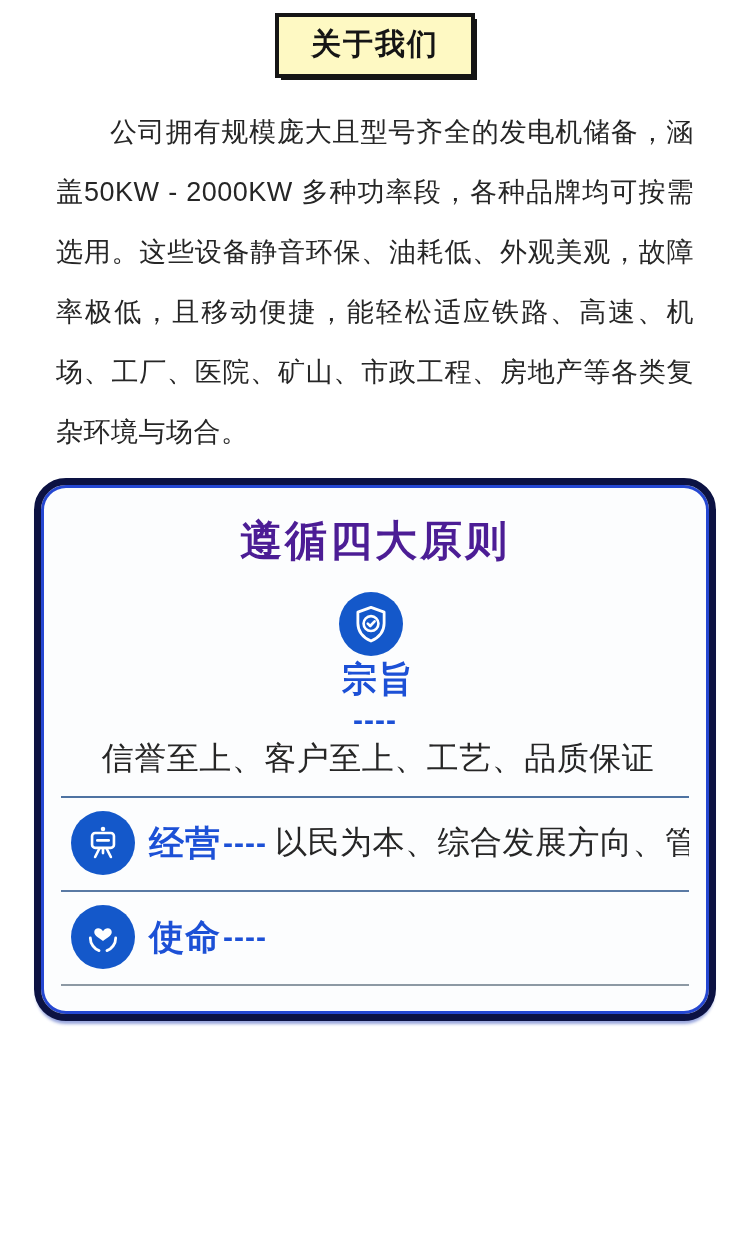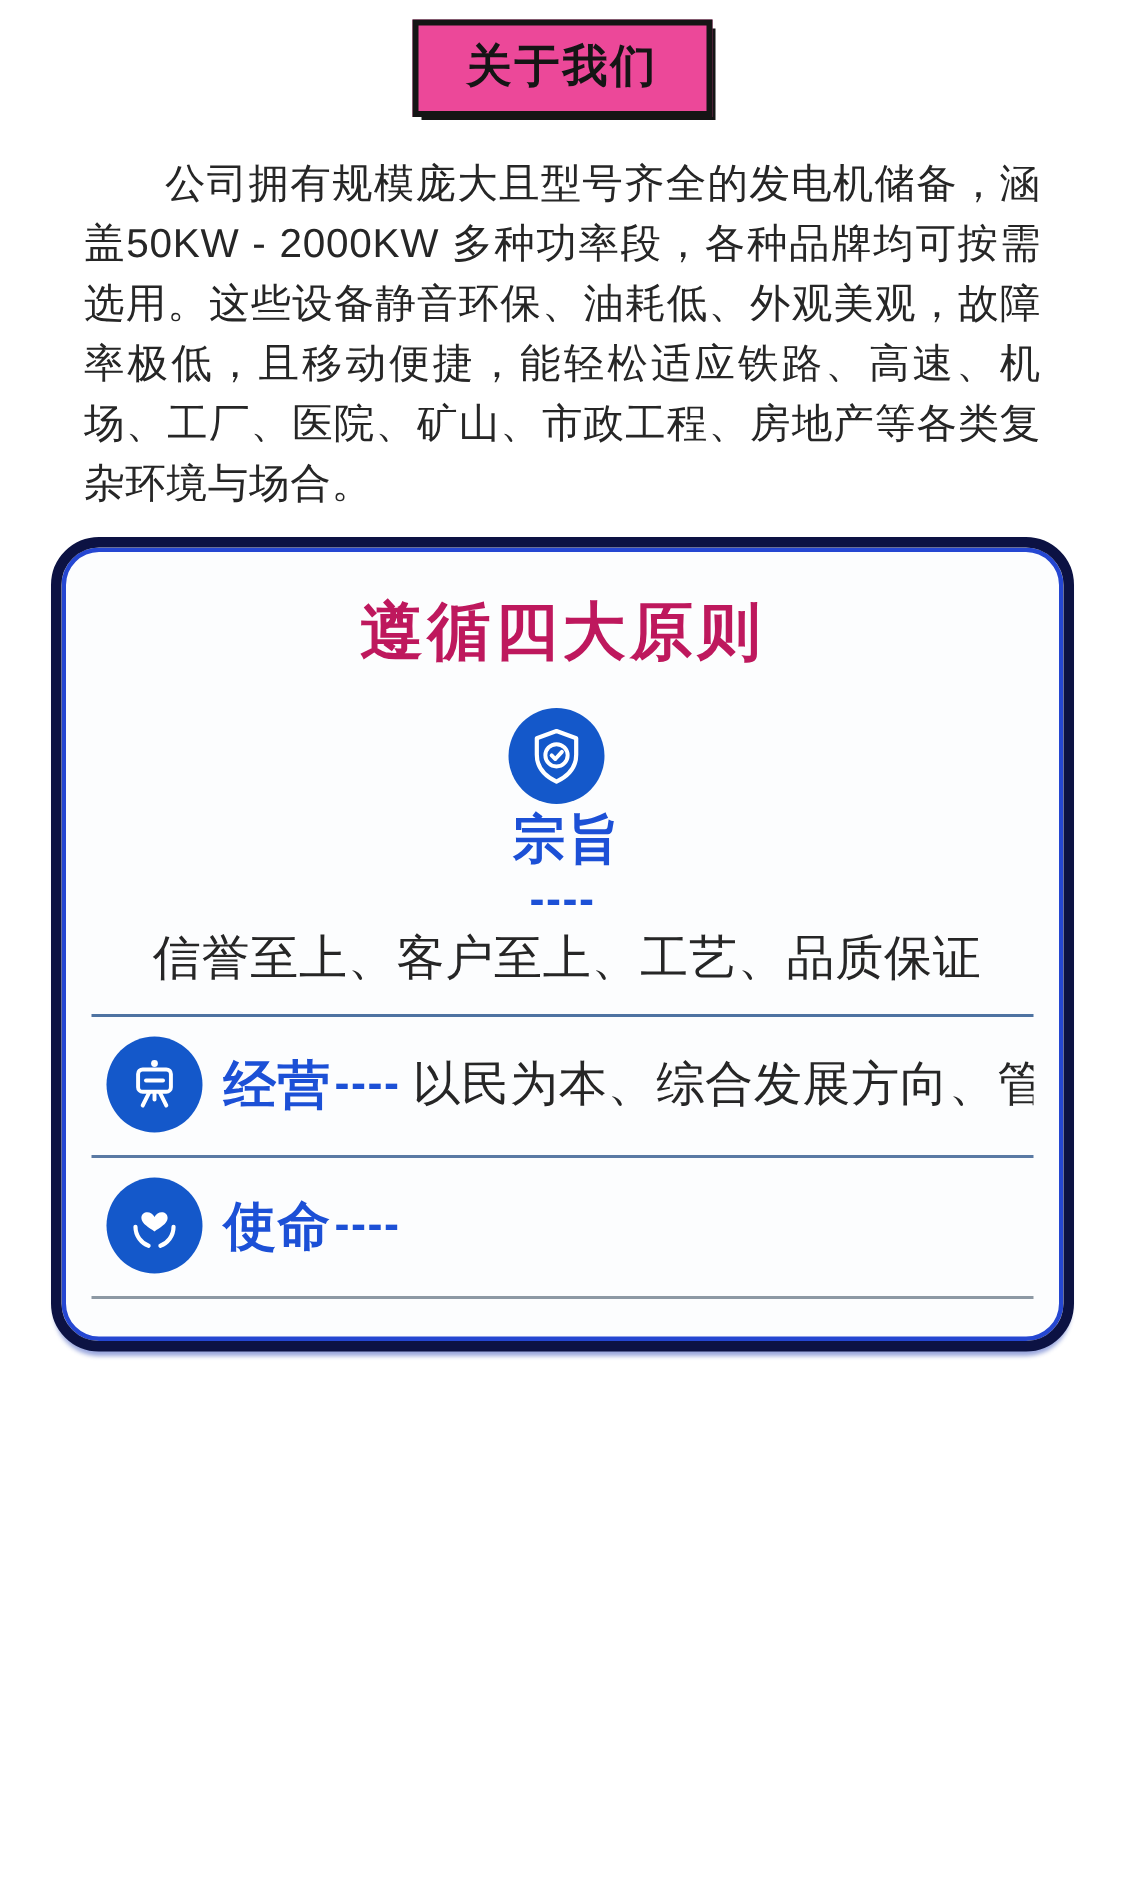--- a/index.html
+++ b/index.html
@@ -9,38 +9,38 @@
     background: #ffffff;
     overflow: hidden;
     font-family: "Liberation Sans", "DejaVu Sans", sans-serif;
   }
 
   
   .title-box {
     width: 200px;
     margin: 13px auto 0;
     border: 4px solid #151515;
-    background: #ec4899;
+    background: #fef9c3;
     box-shadow: 4px 4px 0 -2px #151515;
     text-align: center;
     padding: 7px 0 9px;
   }
   .title-box h1 {
     margin: 0;
     font-size: 30px;
     font-weight: bold;
     color: #151515;
     letter-spacing: 2px;
   }
 
   
   .about {
     padding: 24px 56px 0;
     font-size: 27px;
-    line-height: 40px;
+    line-height: 60px;
     color: #262626;
     text-align: justify;
     letter-spacing: 0.5px;
   }
   .about p { margin: 0; text-indent: 2em; }
 
   
   .panel {
     margin: 16px 34px 0;
     background: #fcfdfe;
@@ -48,21 +48,21 @@
     border-radius: 32px;
     box-shadow: inset 0 0 0 3px #2547d2,
                 0 5px 3px -2px rgba(30, 60, 180, 0.45);
     padding: 20px 14px 28px;
   }
   .panel-title {
     margin: 8px 0 10px;
     text-align: center;
     font-size: 42px;
     font-weight: bold;
-    color: #be185d;
+    color: #4c1d95;
     letter-spacing: 3px;
   }
   .rows { padding: 0 6px; }
   .row {
     display: flex;
     align-items: center;
     padding: 13px 4px 15px 10px;
     border-bottom: 2px solid #5a7aa4;
     white-space: nowrap;
     overflow: hidden;

